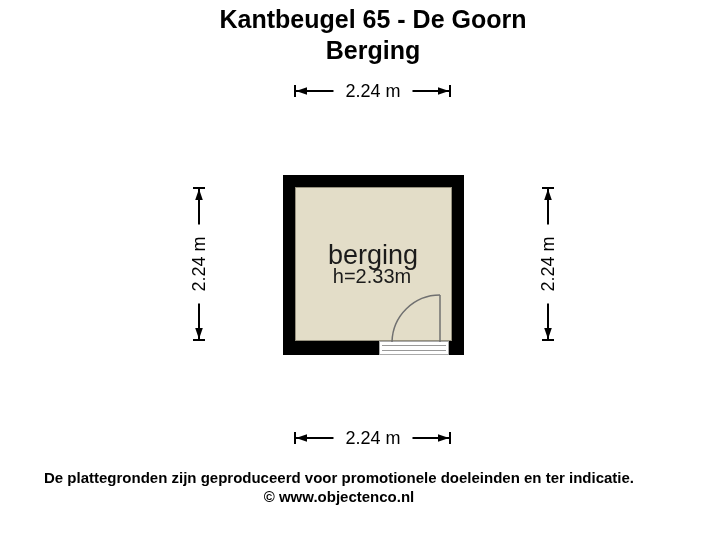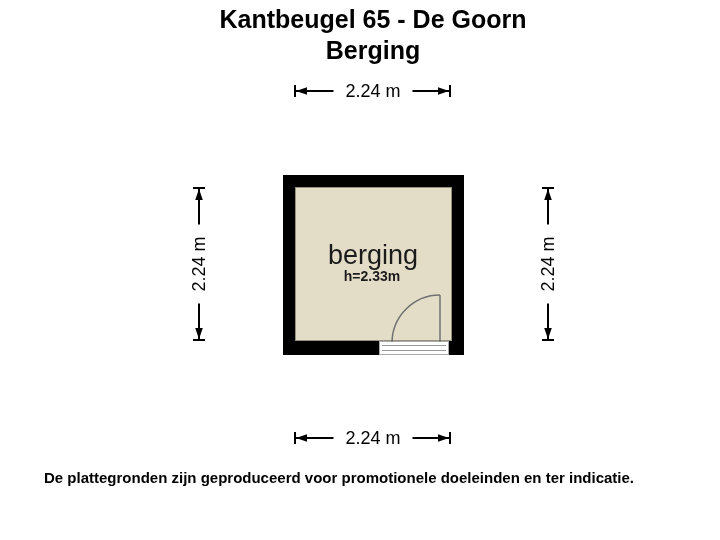--- a/index.html
+++ b/index.html
@@ -56,21 +56,21 @@
     transform:translate(-50%,-50%);
     color:var(--text);
   }
   .dim-label.vertical{transform:translate(-50%,-50%) rotate(-90deg);}
   .room-name{
     transform:translate(-50%,-50%);
     font-size:27px;line-height:28px;color:#1b1b1b;white-space:nowrap;
   }
   .room-height{
     transform:translate(-50%,-50%);
-    font-size:14px;line-height:19px;color:#1b1b1b;white-space:nowrap;font-weight:bold;
+    font-size:20px;line-height:19px;color:#1b1b1b;white-space:nowrap;
   }
   .footer{
     left:0;top:468px;width:636px;text-align:center;
     font-weight:bold;font-size:15px;line-height:19px;
     color:var(--text);
   }
 </style>
 </head>
 <body>
 
@@ -129,15 +129,16 @@
   <div class="abs dim-label" style="left:352px;top:91px;">2.24 m</div>
   <div class="abs dim-label" style="left:352px;top:438px;">2.24 m</div>
   <div class="abs dim-label vertical" style="left:178px;top:264px;">2.24 m</div>
   <div class="abs dim-label vertical" style="left:527px;top:264px;">2.24 m</div>
 
   <div class="abs room-name" style="left:352px;top:255px;">berging</div>
   <div class="abs room-height" style="left:351px;top:276px;">h=2.33m</div>
 
   <div class="abs footer">
     <div>De plattegronden zijn geproduceerd voor promotionele doeleinden en ter indicatie.</div>
+    <div>© www.objectenco.nl</div>
   </div>
 
 </div>
 
 </body></html>

